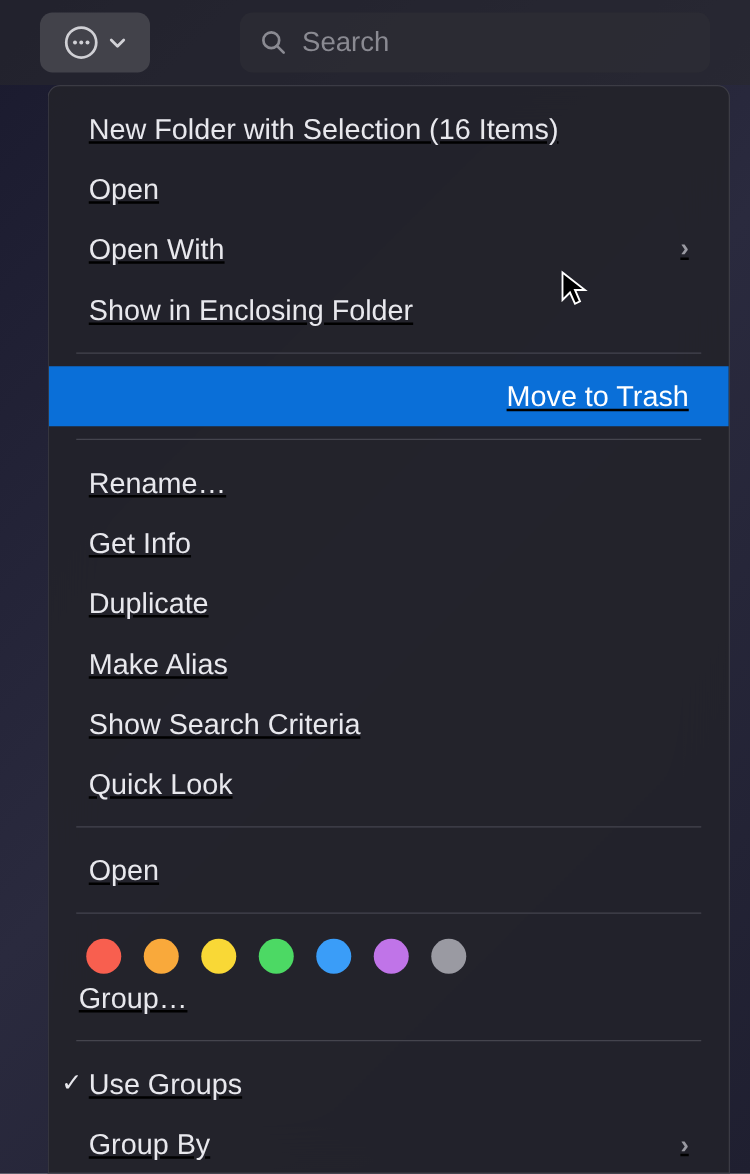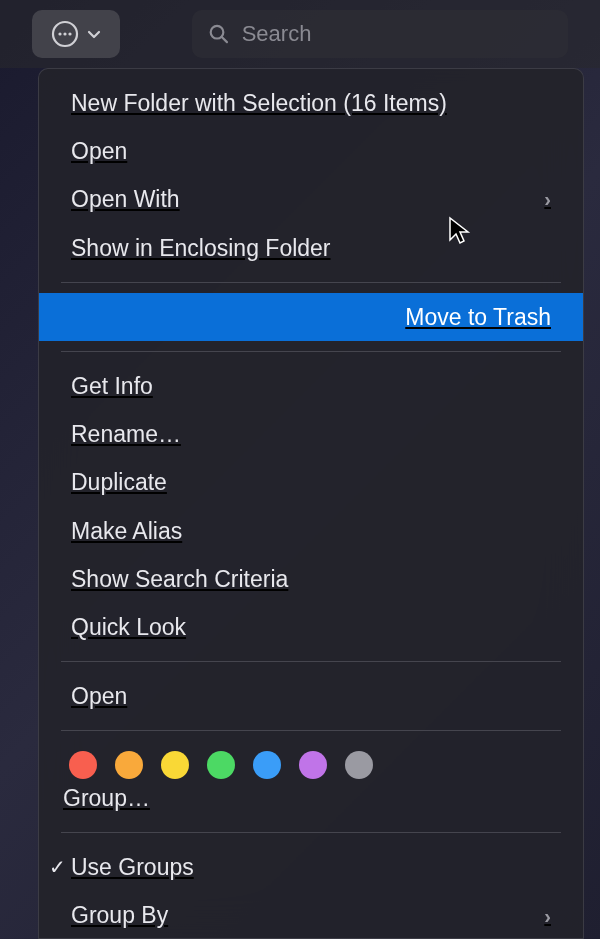--- a/index.html
+++ b/index.html
@@ -179,24 +179,24 @@
 
   <div class="divider"></div>
 
   <div class="menu-item highlighted">
     <span>Move to Trash</span>
   </div>
 
   <div class="divider"></div>
 
   <div class="menu-item">
+    <span>Rename…</span>
+  </div>
+  <div class="menu-item">
     <span>Get Info</span>
-  </div>
-  <div class="menu-item">
-    <span>Rename…</span>
   </div>
   <div class="menu-item">
     <span>Duplicate</span>
   </div>
   <div class="menu-item">
     <span>Make Alias</span>
   </div>
   <div class="menu-item">
     <span>Show Search Criteria</span>
   </div>

